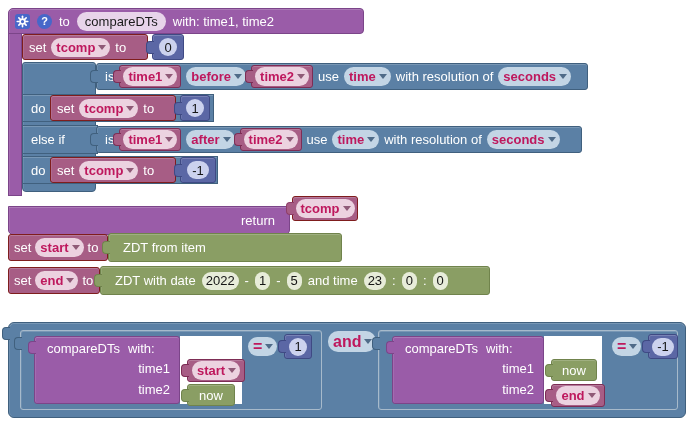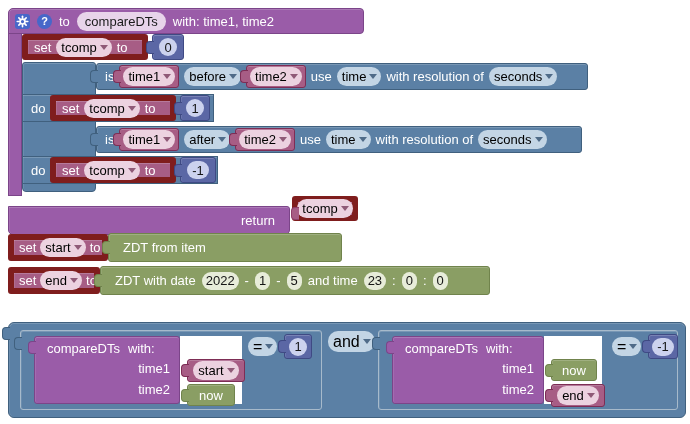--- a/index.html
+++ b/index.html
@@ -4,33 +4,33 @@
 <style>
   * { margin:0; padding:0; box-sizing:border-box; }
   html,body { background:#fff; }
   body { font-family:"Liberation Sans", sans-serif; }
   .canvas { position:relative; width:690px; height:424px; background:#ffffff; overflow:hidden; }
 
   .b { position:absolute; display:flex; align-items:center; font-size:13px; color:#fff;
        border-radius:3px; white-space:nowrap;
        box-shadow: inset 0 1px 0 rgba(255,255,255,.18), inset 1px 0 0 rgba(255,255,255,.10); }
   .purple { background:#9a5ca8; border:1px solid #7b4589; }
-  .mauve  { background:#a75d85; border:6px solid #7f1d1d;text-align:right; }
+  .mauve  { background:#a75d85; border:1px solid #7f1d1d;text-align:right; }
   .mauve2 { background:#a75d85; border:1px solid #7d2d55; }
   .blue   { background:#5b80a5; border:1px solid #40607e; }
   .inner  { background:#5b80a5; border:1px solid #a7bacb; }
   .navy   { background:#5b67a5; border:1px solid #3f4a84; }
   .green  { background:#8a9e64; border:1px solid #70834c; }
   .itemb  { background:#dcead9; border:1px solid #edf4ea; color:#f2f7ee; }
   .whiteb { background:#ffffff; border:none; box-shadow:none; }
 
   .lbl { white-space:nowrap; }
 
   .dd { display:inline-flex; align-items:center; height:19px; border-radius:10px;
-        padding:0 4px 0 5px; color:#000000; gap:3px; white-space:nowrap; }
+        padding:0 4px 0 5px; color:#be185d; gap:3px; white-space:nowrap;font-weight:bold; }
   .dd-blue { background:#c3d5e5; }
   .dd-pink { background:#ecd2e0; }
   .numf { display:inline-flex; align-items:center; justify-content:center; height:18px; min-width:16px;
           border-radius:9px; padding:0 5px; background:#ccd2ee; color:#151515; }
   .greenf { display:inline-flex; align-items:center; justify-content:center; height:18px; min-width:14px;
             border-radius:9px; padding:0 4px; background:#e7ecd9; color:#151515; }
   .whitef { display:inline-flex; align-items:center; height:19px; border-radius:9px; padding:0 7px;
             background:#fff; color:#000; border:1px solid #bfbfbf; }
   .pinkf { display:inline-flex; align-items:center; height:19px; border-radius:10px; padding:0 8px;
            background:#e8d4ea; color:#1a1a1a; }
@@ -151,20 +151,23 @@
       <span>tcomp</span>
       <span class="arr arr-p"></span>
     </span>
     <span class="lbl">to</span>
   </div>
   <div class="b navy" style="left:180px; top:95px; width:30px; height:26px; justify-content:center;">
     <span class="tab tb-navy" style="top:6px;"></span>
     <span class="numf">1</span>
   </div>
 
+  <div class="b blue" style="left:22px; top:125px; width:76px; height:29px; padding-left:8px; border-radius:0;">
+    <span class="lbl">else if</span>
+  </div>
 
   <div class="b blue" style="left:96px; top:126px; width:486px; height:27px; gap:5px; padding-left:8px;">
     <span class="tab tb-blue" style="top:6px;"></span>
     <span class="lbl">is</span>
     <span class="varb mauve2">
       <span class="tab tb-mauve2" style="top:4px;"></span>
       <span class="dd dd-pink">
         <span>time1</span>
         <span class="arr arr-p"></span>
       </span>

